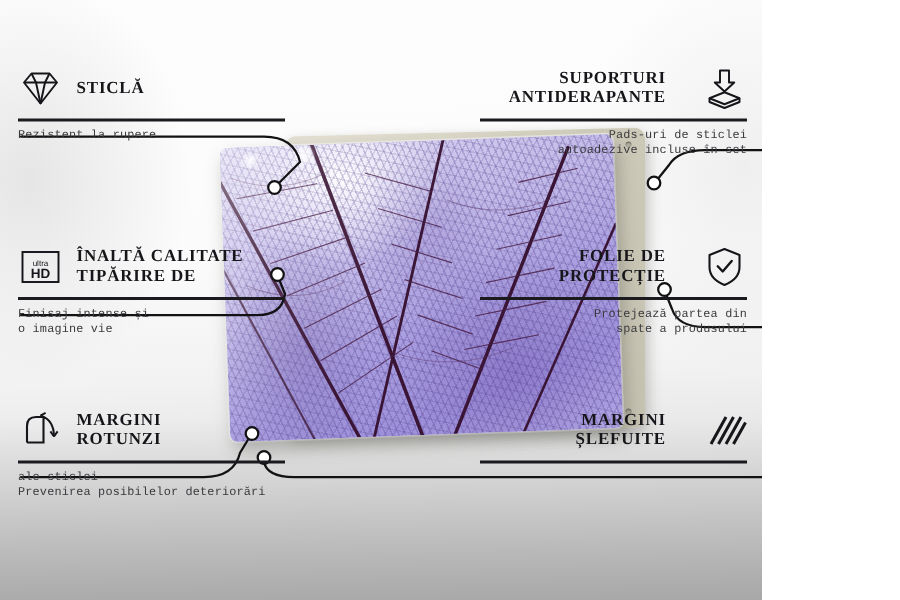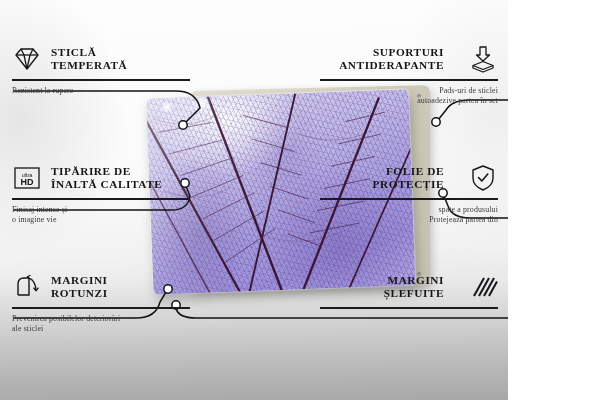--- a/index.html
+++ b/index.html
@@ -74,21 +74,21 @@
   .feat .head{display:flex;align-items:center;gap:9px;}
   .feat.right .head{flex-direction:row-reverse;gap:24px;}
   .feat .icon{width:30px;height:30px;flex:0 0 30px;display:block;}
   .feat .title{
     font-family:"Liberation Serif",serif;
     font-weight:700;font-size:11.3px;line-height:12.8px;
     letter-spacing:.55px;color:#16161a;text-transform:uppercase;
   }
   .feat .rule{height:1.6px;background:#1b1b1f;margin:5px 0 5px 0;width:100%;}
   .feat .sub{
-    font-family:Liberation Serif, serif;
+    font-family:Liberation Mono, monospace;
     font-size:7.9px;line-height:10.2px;color:#3a3a3e;letter-spacing:.12px;
   }
   .f1{top:44px;} .f2{top:163px;} .f3{top:272px;}
   .f4{top:44px;} .f5{top:163px;} .f6{top:272px;}
 </style>
 </head>
 <body>
 
 <div id="stage">
 
@@ -181,39 +181,38 @@
       <svg class="icon" viewBox="0 0 30 30">
         <g fill="none" stroke="#16161a" stroke-width="1.3" stroke-linejoin="round">
           <path d="M4 11 L9 5 L21 5 L26 11 L15 25 Z"></path>
           <path d="M4 11 L26 11"></path>
             <path d="M9 5 L12 11 L15 25"></path>
             <path d="M21 5 L18 11 L15 25"></path>
         </g>
       </svg>
       <div>
         <div class="title">STICLĂ</div>
-        <div class="title">TEMPERATĂ</div>
       </div>
     </div>
     <div class="rule"></div>
     <div class="sub">
       <div>Rezistent la rupere</div>
     </div>
   </div>
 
   <div class="feat left f2">
     <div class="head">
       <svg class="icon" viewBox="0 0 30 30">
         <rect x="3" y="5" width="24" height="20" fill="none" stroke="#16161a" stroke-width="1.3"></rect>
         <text x="15" y="14" text-anchor="middle" font-family="Liberation Sans, sans-serif" font-size="5.4" fill="#16161a">ultra</text>
         <text x="15" y="22.3" text-anchor="middle" font-family="Liberation Sans, sans-serif" font-size="9" font-weight="bold" fill="#16161a">HD</text>
       </svg>
       <div>
+        <div class="title">ÎNALTĂ CALITATE</div>
         <div class="title">TIPĂRIRE DE</div>
-        <div class="title">ÎNALTĂ CALITATE</div>
       </div>
     </div>
     <div class="rule"></div>
     <div class="sub">
       <div>Finisaj intense și</div>
       <div>o imagine vie</div>
     </div>
   </div>
 
   <div class="feat left f3">
@@ -225,61 +224,61 @@
         <path d="M24 19 L21.6 15.6 M24 19 L26.4 15.6" fill="none" stroke="#16161a" stroke-width="1.3"></path>
         <path d="M15 5 L18.4 3.2 M15 5 L18.4 7" fill="none" stroke="#16161a" stroke-width="1.3"></path>
       </svg>
       <div>
         <div class="title">MARGINI</div>
         <div class="title">ROTUNZI</div>
       </div>
     </div>
     <div class="rule"></div>
     <div class="sub">
+      <div>ale sticlei</div>
       <div>Prevenirea posibilelor deteriorări</div>
-      <div>ale sticlei</div>
     </div>
   </div>
 
   <div class="feat right f4">
     <div class="head">
       <svg class="icon" viewBox="0 0 30 30">
         <g fill="none" stroke="#16161a" stroke-width="1.3" stroke-linejoin="round">
           <path d="M12 3 L12 11 L8.5 11 L15 17 L21.5 11 L18 11 L18 3 Z"></path>
           <path d="M15 17.5 L25 21.5 L15 25.5 L5 21.5 Z"></path>
           <path d="M5 21.5 L5 24 L15 28 L25 24 L25 21.5"></path>
         </g>
       </svg>
       <div>
         <div class="title">SUPORTURI</div>
         <div class="title">ANTIDERAPANTE</div>
       </div>
     </div>
     <div class="rule"></div>
     <div class="sub">
       <div>Pads-uri de sticlei</div>
-      <div>autoadezive partea în set</div>
+      <div>autoadezive incluse în set</div>
     </div>
   </div>
 
   <div class="feat right f5">
     <div class="head">
       <svg class="icon" viewBox="0 0 30 30">
         <path d="M15 3 L25 7 L25 15 Q25 23 15 27 Q5 23 5 15 L5 7 Z" fill="none" stroke="#16161a" stroke-width="1.4" stroke-linejoin="round"></path>
         <path d="M10.5 14.5 L13.8 18 L19.8 11" fill="none" stroke="#16161a" stroke-width="1.6" stroke-linecap="round" stroke-linejoin="round"></path>
       </svg>
       <div>
         <div class="title">FOLIE DE</div>
         <div class="title">PROTECȚIE</div>
       </div>
     </div>
     <div class="rule"></div>
     <div class="sub">
+      <div>Protejează partea din</div>
       <div>spate a produsului</div>
-      <div>Protejează partea din</div>
     </div>
   </div>
 
   <div class="feat right f6">
     <div class="head">
       <svg class="icon" viewBox="0 0 30 30">
         <g stroke="#16161a" stroke-width="2" stroke-linecap="butt">
           <path d="M6 24 L16 6"></path>
             <path d="M11 24 L21 6"></path>
           <path d="M16 24 L26 6"></path>

